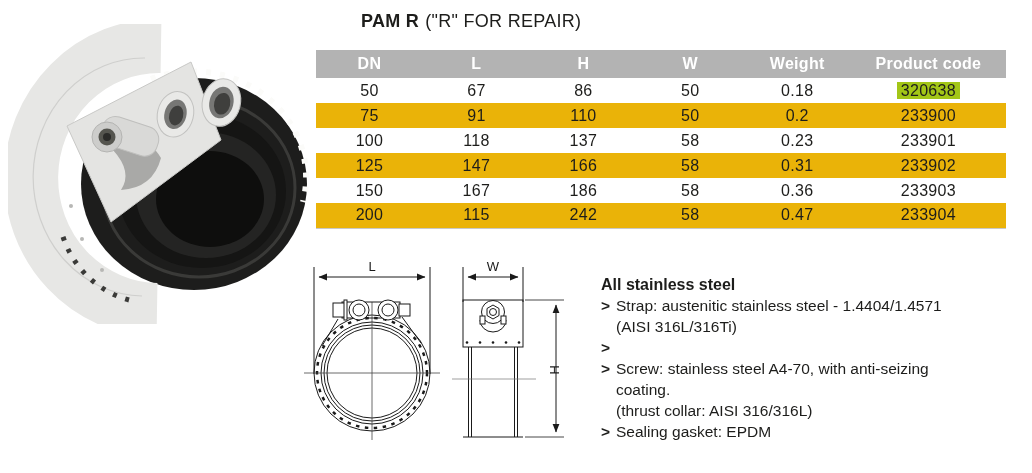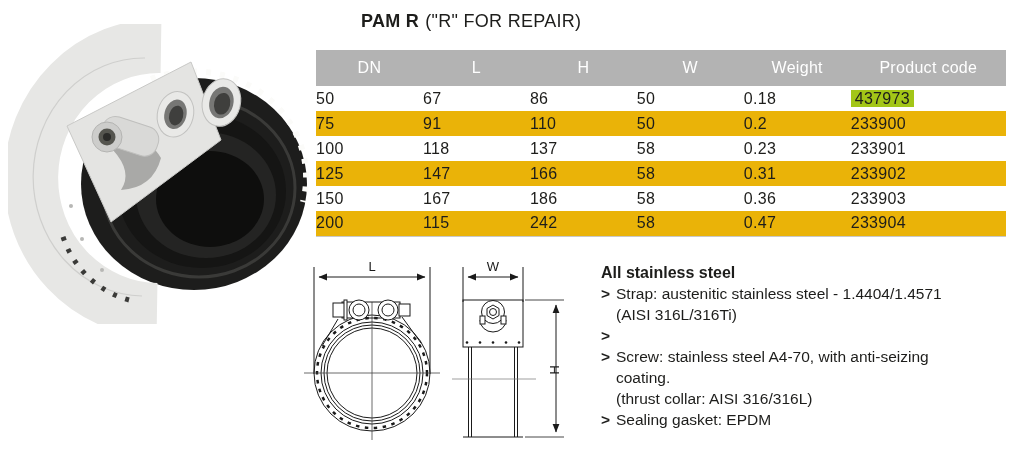--- a/index.html
+++ b/index.html
@@ -18,35 +18,35 @@
   .photo-svg { position:absolute; left:8px; top:24px; width:302px; height:300px; }
 
   
   table.dim-table {
     position:absolute; left:316px; top:50px; width:690px;
     border-collapse:collapse; table-layout:fixed;
   }
   .dim-table col.c-std { width:15.5%; }
   .dim-table col.c-last { width:22.5%; }
   .dim-table th {
-    background:#b3b3b3; color:#fff; font-size:16px; font-weight:400;
-    height:36px; letter-spacing:.3px;
+    background:#b3b3b3; color:#fff; font-size:16px; font-weight:700;
+    height:28px; letter-spacing:.3px;
   }
-  .dim-table td { font-size:16px; height:25px; padding:0; letter-spacing:.3px; }
+  .dim-table td { font-size:16px; text-align:center; height:25px; padding:0; letter-spacing:.3px; }
   .dim-table tr.alt td { background:#eab308; }
   .dim-table tr:last-child td { border-bottom:1px solid #c8c8c8; }
   .hl { background:#a3c617; padding:0 4px; }
 
   
   .drawings-svg { position:absolute; left:300px; top:258px; width:300px; height:212px; }
   .drawings-svg text { font-family:"Liberation Sans", sans-serif; font-size:13px; fill:#1a1a1a; }
 
   
   .specs { position:absolute; left:601px; top:262px; width:424px; font-size:15.5px; line-height:21px; }
-  .specs .heading { font-size:16px; font-weight:700; line-height:21px; }
+  .specs .heading { font-size:16px; font-weight:700; line-height:21px;margin-top:12px; }
   .spec-item { display:flex; }
   .spec-item .bullet { font-weight:700; width:15px; flex:none; }
 </style>
 </head>
 <body>
 
 <svg class="photo-svg" viewBox="0 0 300 300" aria-hidden="true">
 
   <g>
     <ellipse cx="185" cy="160" rx="113" ry="106" fill="#1d1d1c"></ellipse>
@@ -118,21 +118,21 @@
       <th>Product code</th>
     </tr>
   </thead>
   <tbody>
     <tr>
       <td>50</td>
       <td>67</td>
       <td>86</td>
       <td>50</td>
       <td>0.18</td>
-      <td><span class="hl">437973</span></td>
+      <td><span class="hl">320638</span></td>
     </tr>
     <tr class="alt">
       <td>75</td>
       <td>91</td>
       <td>110</td>
       <td>50</td>
       <td>0.2</td>
       <td><span>233900</span></td>
     </tr>
     <tr>

